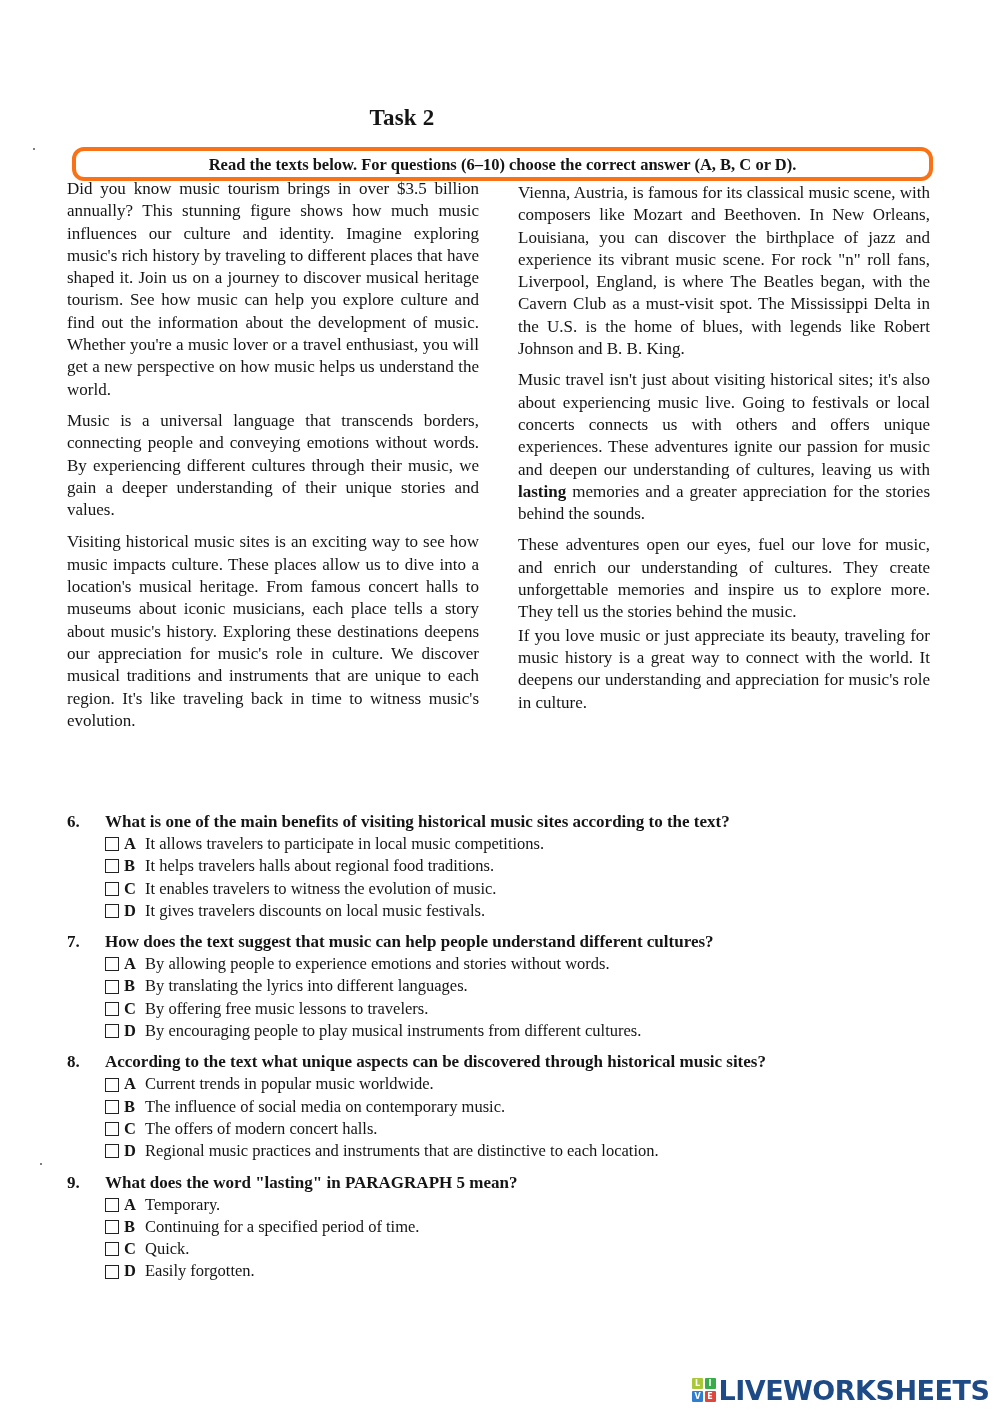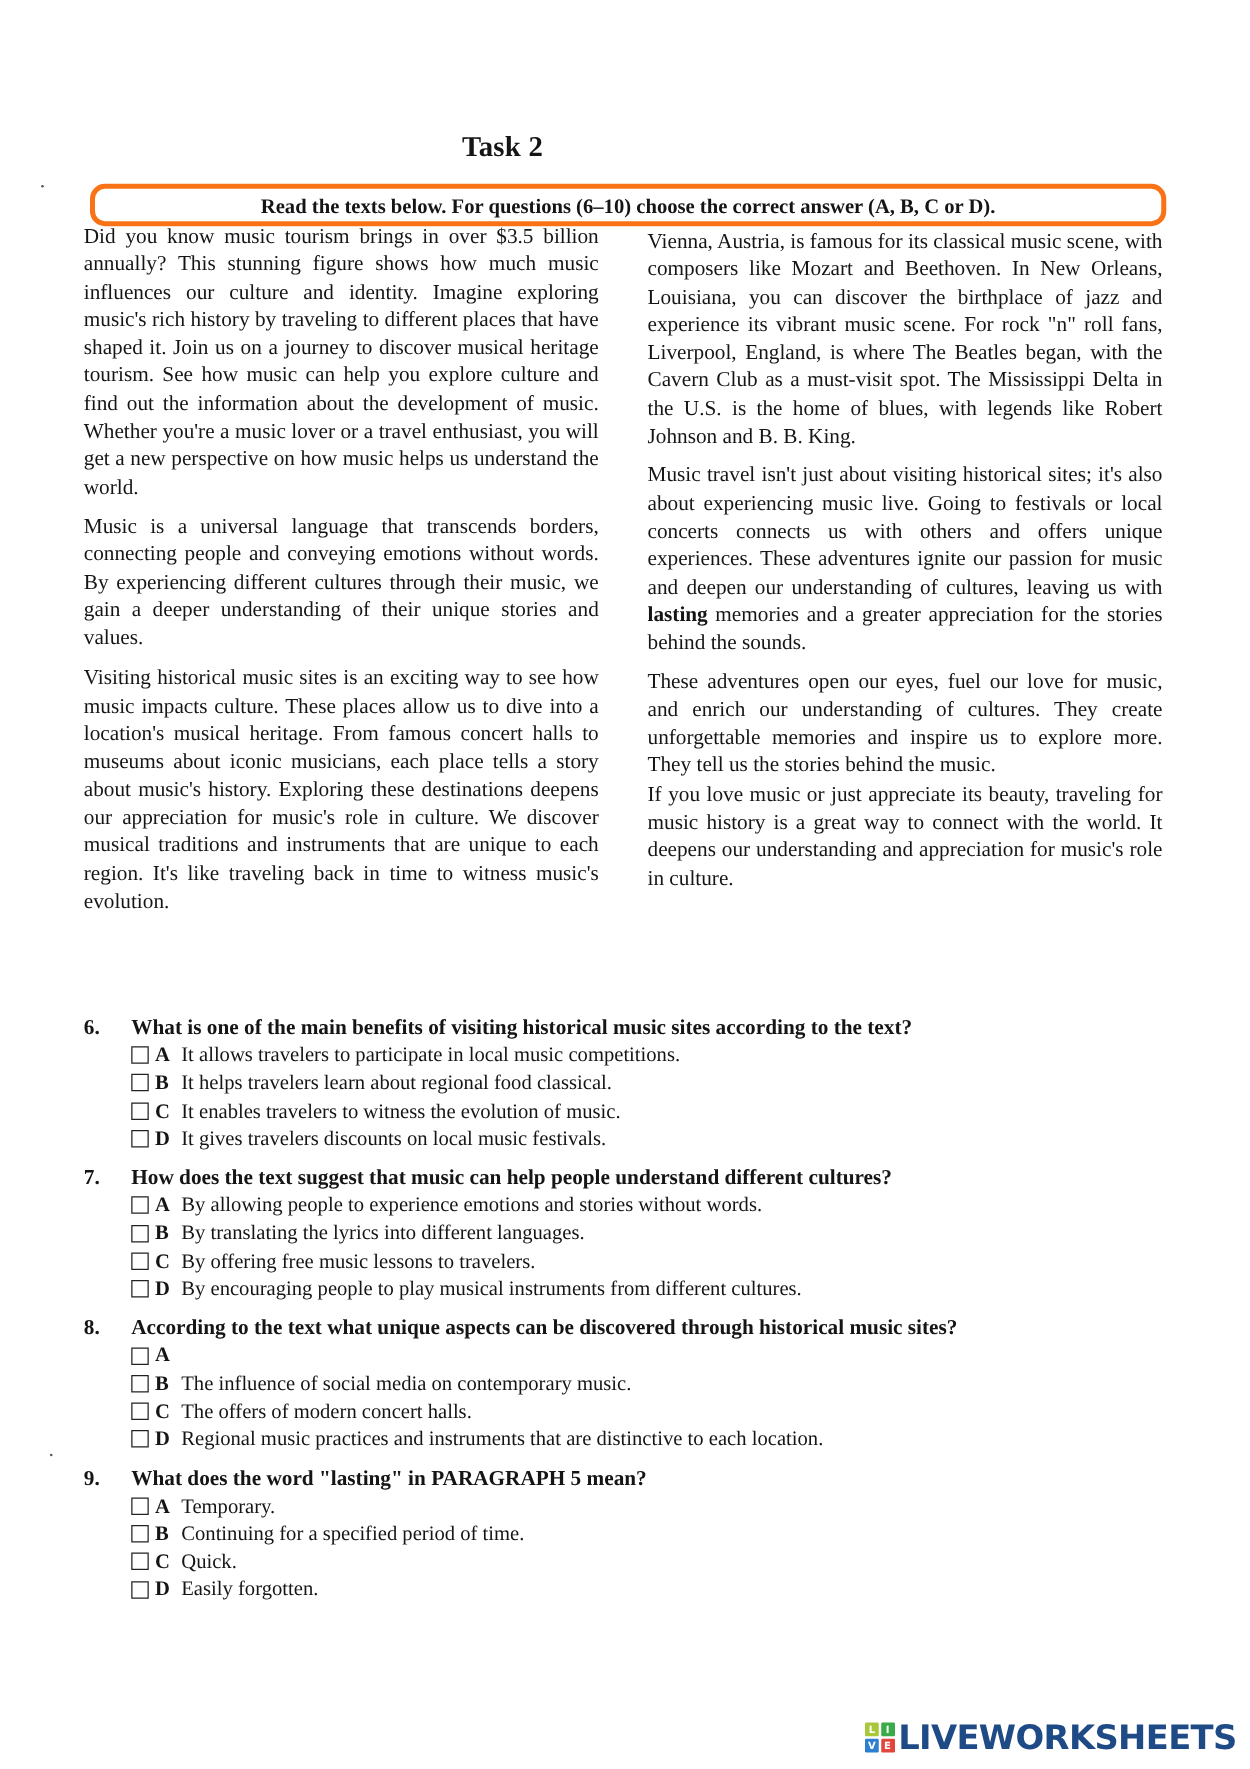--- a/index.html
+++ b/index.html
@@ -161,21 +161,21 @@
       <span>What is one of the main benefits of visiting historical music sites according to the text?</span>
     </div>
     <div class="opt">
         <span class="box"></span>
         <span class="opt-letter">A</span>
         <span>It allows travelers to participate in local music competitions.</span>
       </div>
     <div class="opt">
         <span class="box"></span>
         <span class="opt-letter">B</span>
-        <span>It helps travelers learn about regional food classical.</span>
+        <span>It helps travelers halls about regional food traditions.</span>
       </div>
     <div class="opt">
         <span class="box"></span>
         <span class="opt-letter">C</span>
         <span>It enables travelers to witness the evolution of music.</span>
       </div>
     <div class="opt">
         <span class="box"></span>
         <span class="opt-letter">D</span>
         <span>It gives travelers discounts on local music festivals.</span>
@@ -210,20 +210,21 @@
   </div>
 
   <div class="q">
     <div class="q-head">
       <span class="q-num">8.</span>
       <span>According to the text what unique aspects can be discovered through historical music sites?</span>
     </div>
     <div class="opt">
         <span class="box"></span>
         <span class="opt-letter">A</span>
+        <span>Current trends in popular music worldwide.</span>
       </div>
     <div class="opt">
         <span class="box"></span>
         <span class="opt-letter">B</span>
         <span>The influence of social media on contemporary music.</span>
       </div>
     <div class="opt">
         <span class="box"></span>
         <span class="opt-letter">C</span>
         <span>The offers of modern concert halls.</span>

